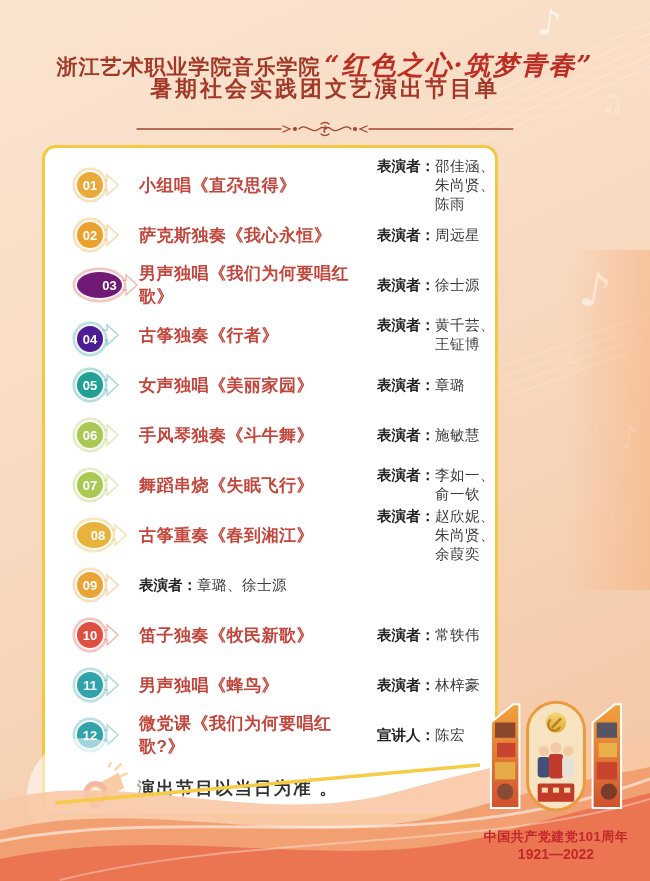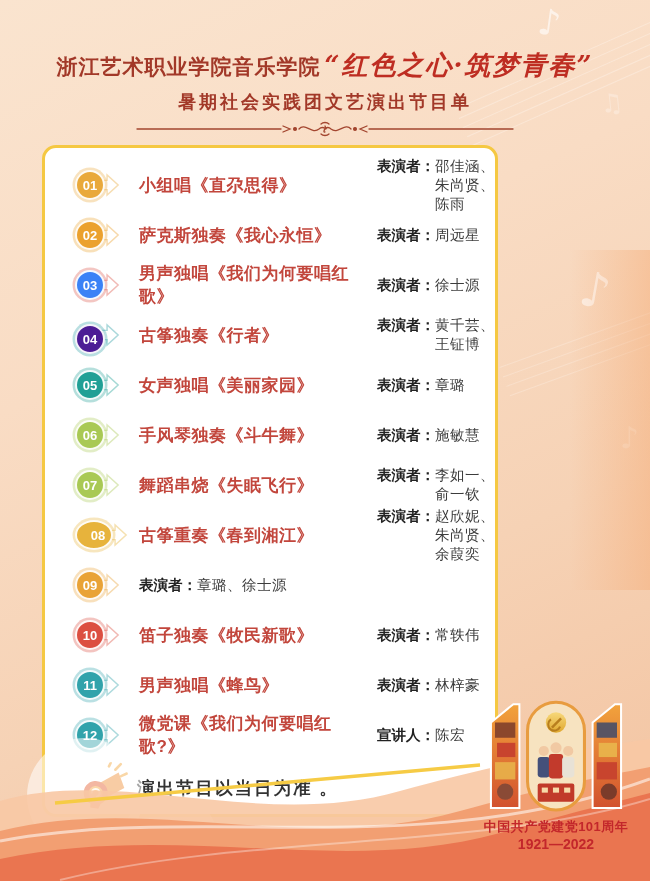--- a/index.html
+++ b/index.html
@@ -11,42 +11,42 @@
   .staff div{height:1px;background:rgba(255,255,255,.8);margin-bottom:9px;}
   .bg-note{position:absolute;color:rgba(255,255,255,.6);font-family:"DejaVu Sans",sans-serif;}
   .right-glow{position:absolute;right:0;top:250px;width:80px;height:340px;
     background:linear-gradient(to left,rgba(245,170,115,.45),rgba(245,170,115,0));}
   .waves{position:absolute;left:0;bottom:0;width:650px;height:200px;z-index:5;}
   
   .title1{position:absolute;top:48px;left:0;width:100%;text-align:center;white-space:nowrap;z-index:2;}
   .title1 .prefix{font-size:21px;font-weight:bold;color:#A23828;letter-spacing:1px;}
   .title1 .callig{font-family:"DejaVu Serif",serif;font-style:italic;font-weight:bold;
     font-size:26px;color:#BE2D22;margin-left:4px;letter-spacing:2px;}
-  .title2{position:absolute;top:90px;left:0;width:100%;text-align:center;
-    font-size:18px;font-weight:bold;color:#A23828;letter-spacing:3px;z-index:2;}
+  .title2{position:absolute;top:74px;left:0;width:100%;text-align:center;
+    font-size:22px;font-weight:bold;color:#A23828;letter-spacing:3px;z-index:2;}
   .divider{position:absolute;top:120px;left:135px;z-index:2;}
   
   .card{position:absolute;left:42px;top:145px;width:456px;height:672px;
     background:#FFFFFF;border:3px solid #F5C842;border-radius:14px;
     box-sizing:border-box;z-index:3;padding-top:12px;}
   .row{display:flex;align-items:center;height:50px;padding-left:30px;}
   .badge-wrap{width:64px;flex:none;display:flex;align-items:center;position:relative;}
   .badge{width:26px;height:26px;border-radius:50%;color:#fff;font-weight:bold;font-size:13px;
     display:flex;align-items:center;justify-content:center;
     border:2px solid rgba(255,255,255,.95);position:relative;z-index:2;}
   .arrow{margin-left:-9px;position:relative;z-index:1;display:flex;}
   .prog-title{color:#C2463C;font-weight:bold;font-size:17px;width:238px;flex:none;letter-spacing:.5px;}
   .performer{display:flex;align-items:baseline;font-size:14.5px;}
   .performer .label{font-weight:bold;color:#222;flex:none;}
   .performer .names{color:#3c3c3c;font-family:"DejaVu Serif",serif;letter-spacing:.5px;}
   .note-row{display:flex;align-items:center;margin-top:4px;padding-left:34px;height:48px;}
   .note-text{font-size:17.5px;font-weight:bold;color:#333;letter-spacing:2px;margin-left:8px;}
   
   .anniversary{position:absolute;left:476px;top:692px;width:160px;text-align:center;z-index:6;}
-  .ann-line1{font-size:13px;font-weight:bold;color:#C3272B;margin-top:0;letter-spacing:.5px;}
+  .ann-line1{font-size:13px;font-weight:bold;color:#C3272B;margin-top:10px;letter-spacing:.5px;}
   .ann-line2{font-size:14px;font-weight:bold;color:#C3272B;}
 </style>
 </head>
 <body>
 
 <div id="page">
 
   <div class="staff" style="left:455px;top:60px;width:230px;transform:rotate(-24deg);">
     <div></div>
       <div></div>
@@ -116,21 +116,21 @@
       </div>
       <div class="prog-title title">萨克斯独奏《我心永恒》</div>
       <div class="performer">
         <span class="label">表演者：</span>
         <span class="names">周远星</span>
       </div>
     </div>
 
     <div class="row">
       <div class="badge-wrap">
-        <div class="badge num" style="background: #3b82f6; box-shadow: rgba(220, 84, 73, 0.333) 0px 0px 0px 2.5px;">03</div>
+        <div class="badge num" style="background: #701a75; box-shadow: rgba(220, 84, 73, 0.333) 0px 0px 0px 2.5px; padding-left: 20px;">03</div>
         <span class="arrow">
           <svg width="24" height="24" viewBox="0 0 26 26">
             <polygon points="2,8 12,8 12,2 24,13 12,24 12,18 2,18" fill="#ffffff" stroke-width="1.6" stroke="#DC544966"></polygon>
           </svg>
         </span>
       </div>
       <div class="prog-title title">男声独唱《我们为何要唱红歌》</div>
       <div class="performer">
         <span class="label">表演者：</span>
         <span class="names">徐士源</span>

